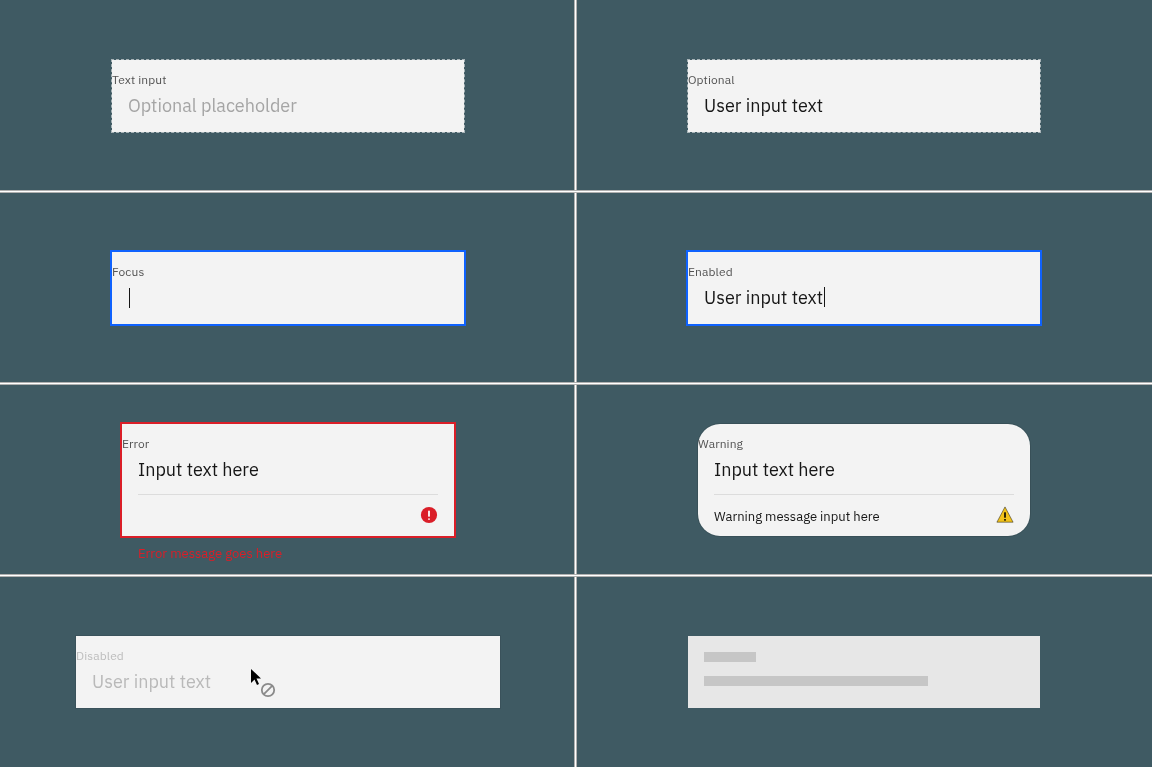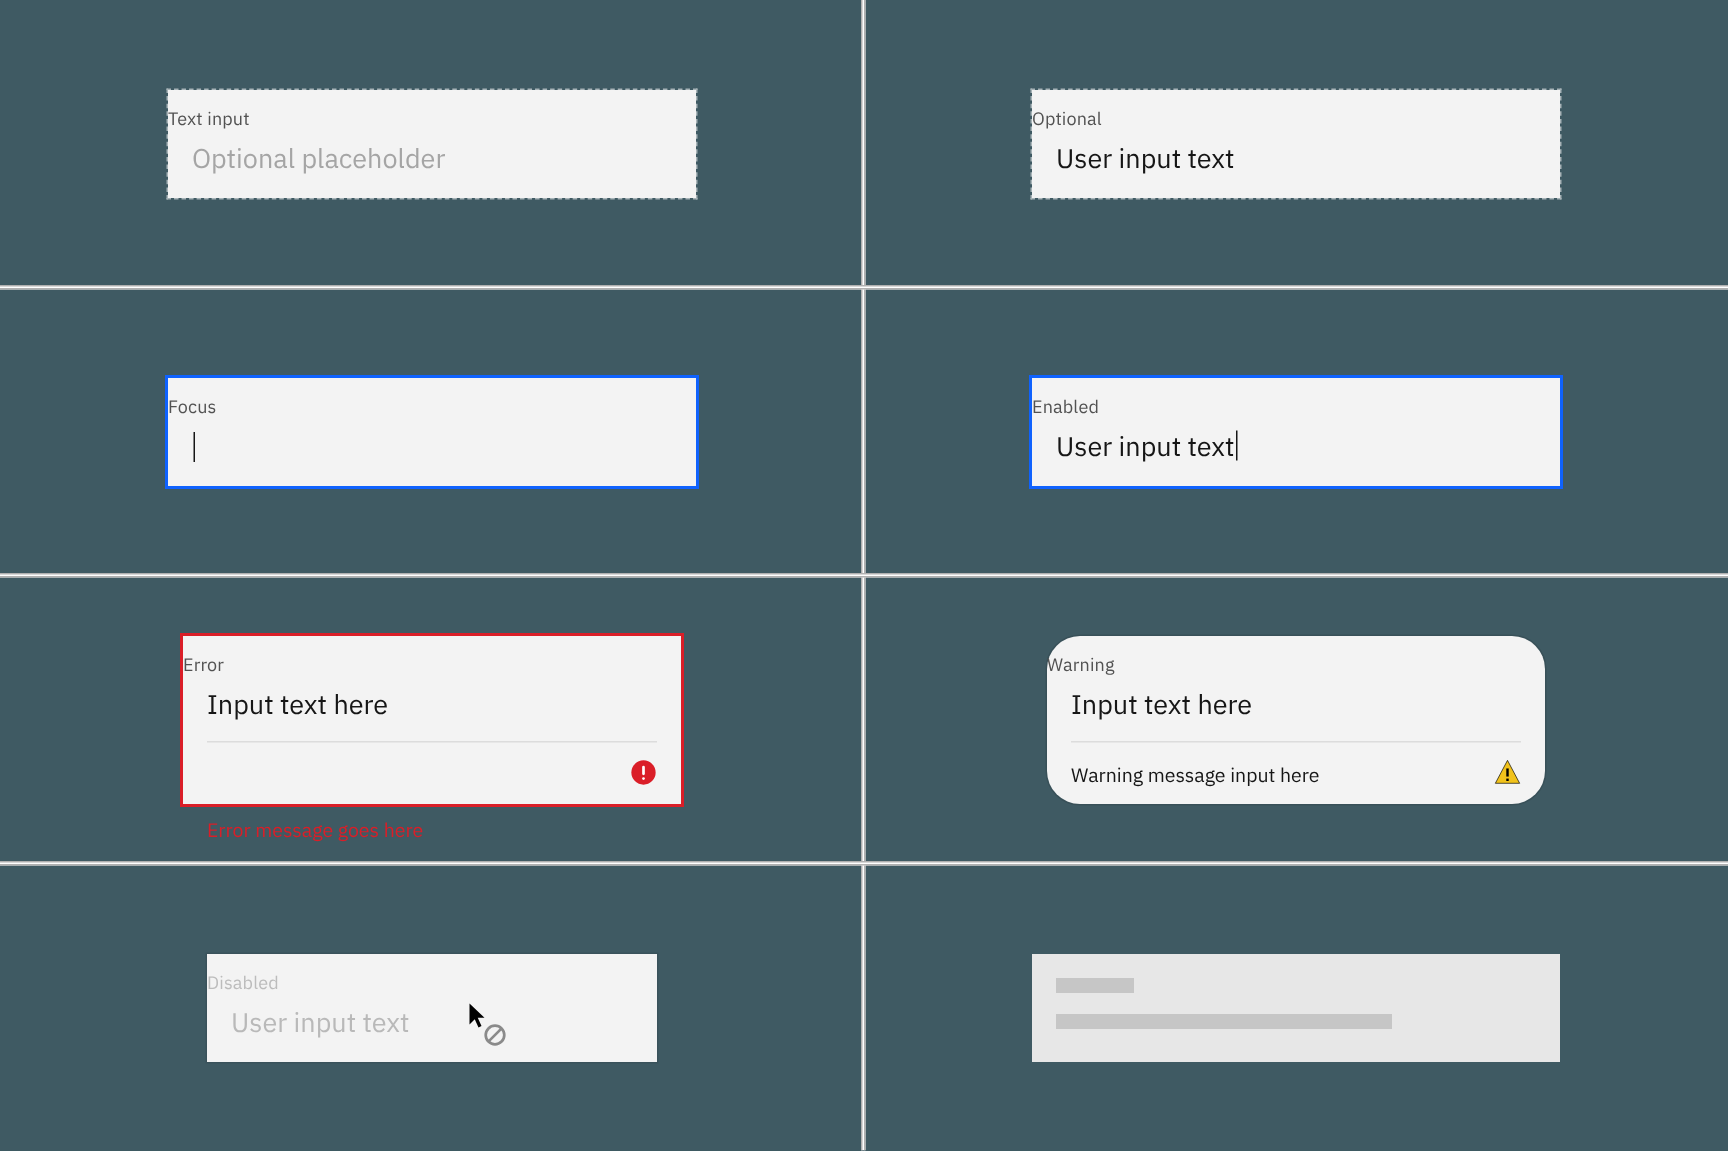--- a/index.html
+++ b/index.html
@@ -34,21 +34,21 @@
 
   .tile {
     background: #f3f3f3;
     position: relative;
   }
   .tile.basic { width: 352px; height: 72px; outline: 1px dashed rgba(255,255,255,0.55); }
   .tile.focus { width: 352px; height: 72px; outline: 2px solid #0f62fe; }
   .tile.msg   { width: 332px; height: 112px; }
   .tile.error { outline: 2px solid #da1e28; }
   .tile.warn  { outline: 1px solid rgba(0,0,0,0.1); border-radius: 22px; }
-  .tile.disabled { width: 300px; height: 72px; outline: 1px solid rgba(0,0,0,0.08); }
+  .tile.disabled { width: 424px; height: 72px; outline: 1px solid rgba(0,0,0,0.08); }
   .tile.skeleton { width: 352px; height: 72px; background: #e7e7e7; }
 
   .label {
     position: absolute; left: 0; top: 12px;
     font-size: 12px; color: #525252; letter-spacing: 0.1px;
   }
   .value {
     position: absolute; left: 16px; top: 34px; right: 16px;
     font-size: 18px; color: #161616; line-height: 1.3;
   }

